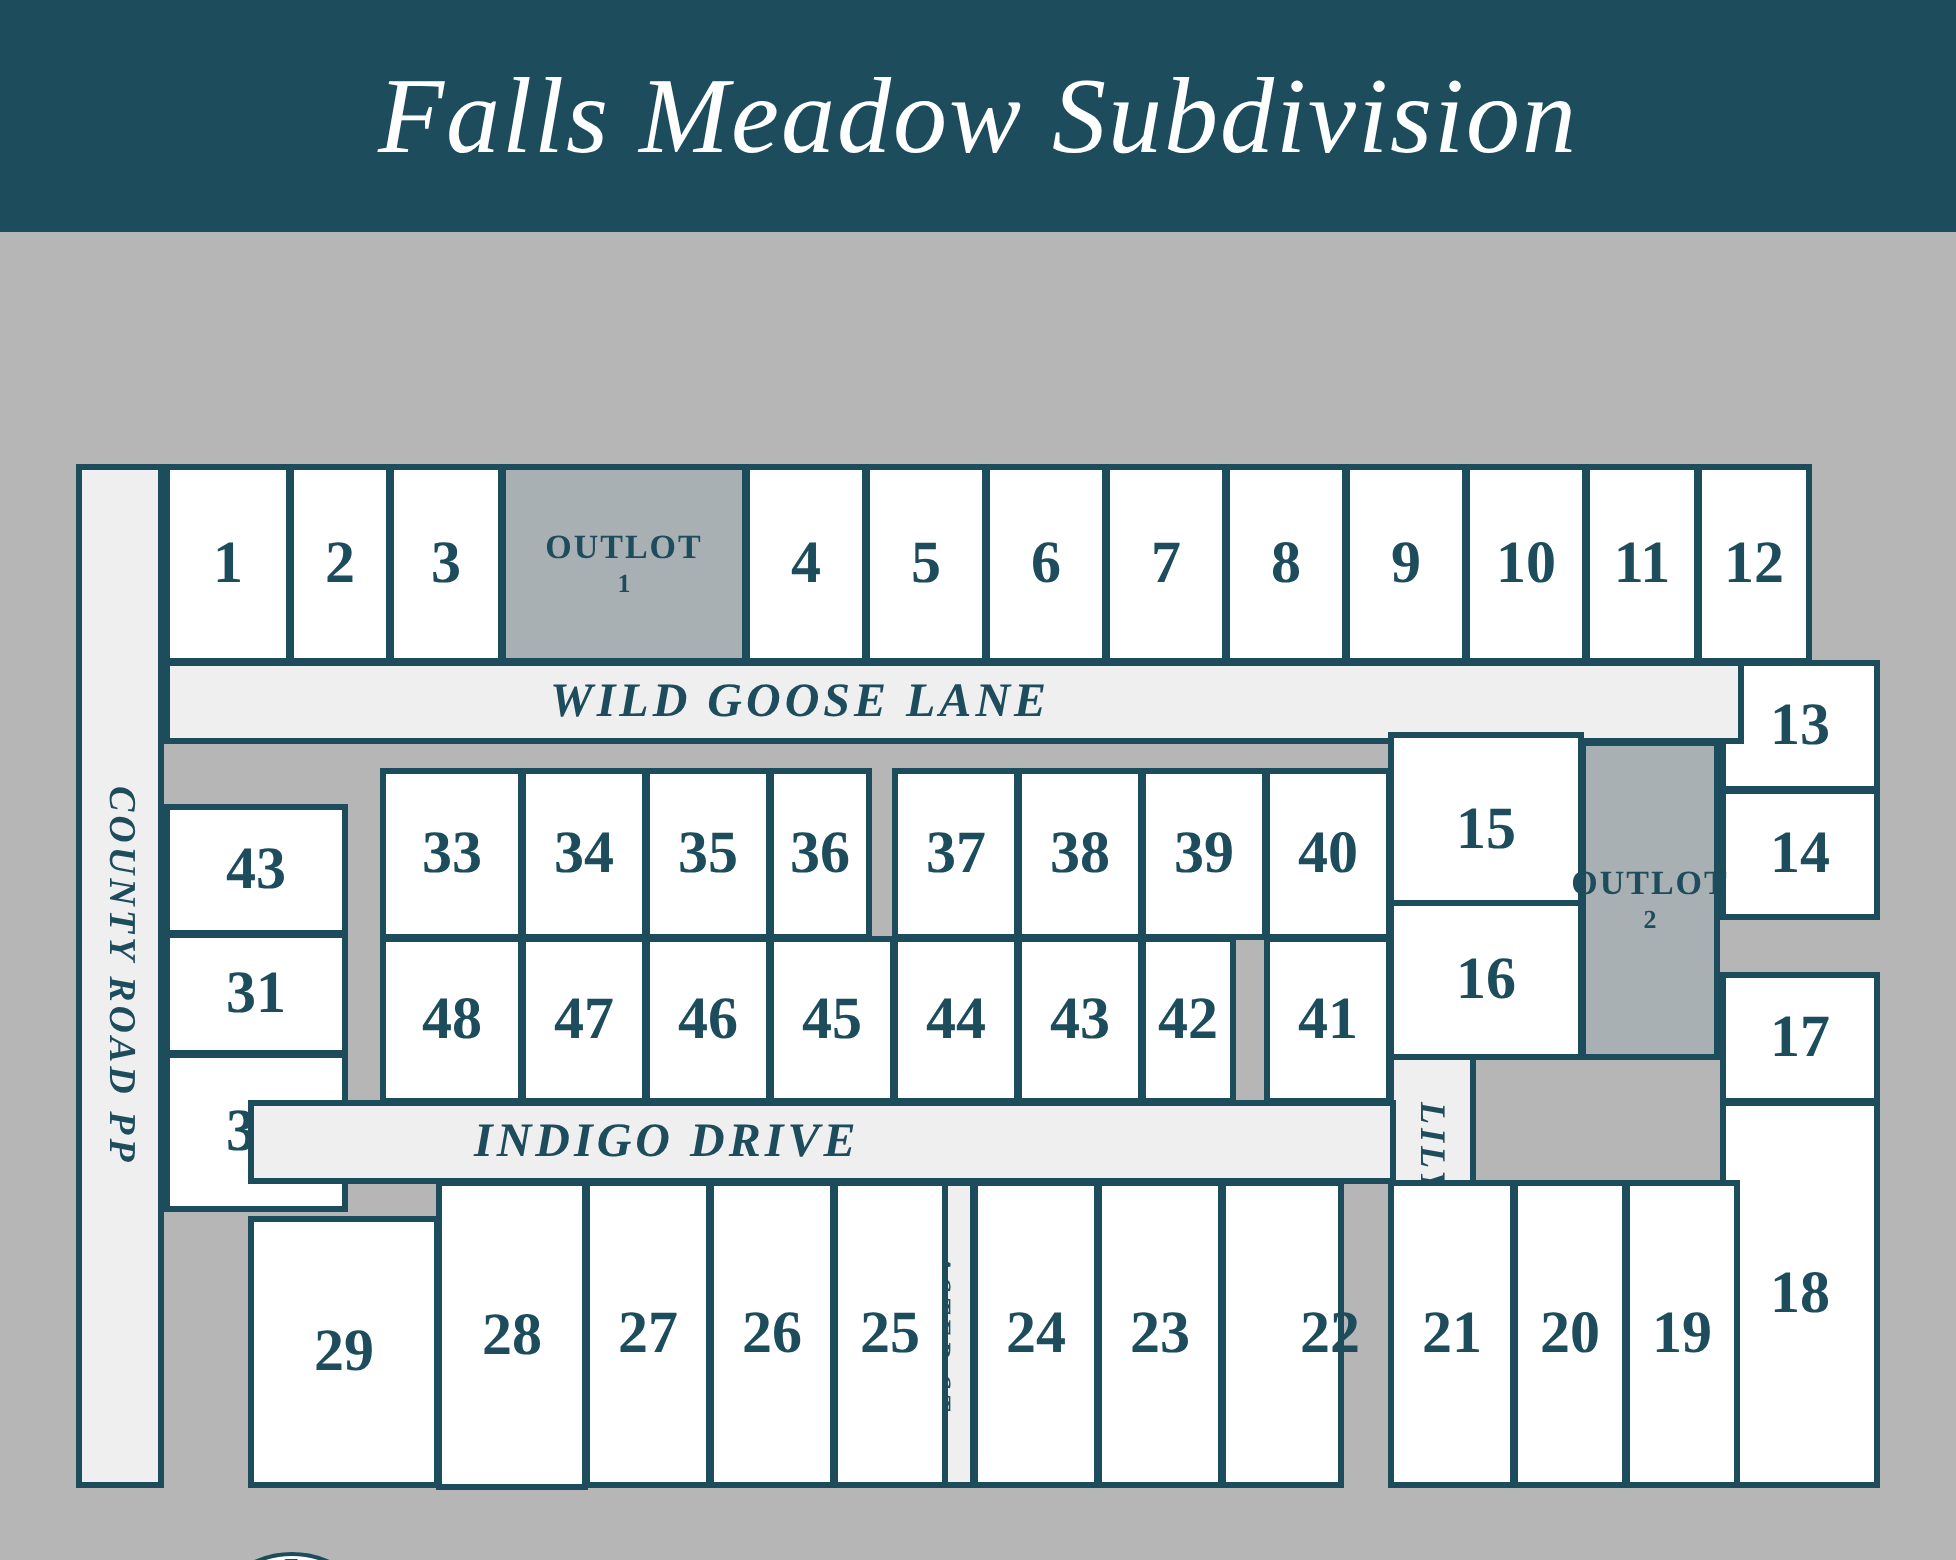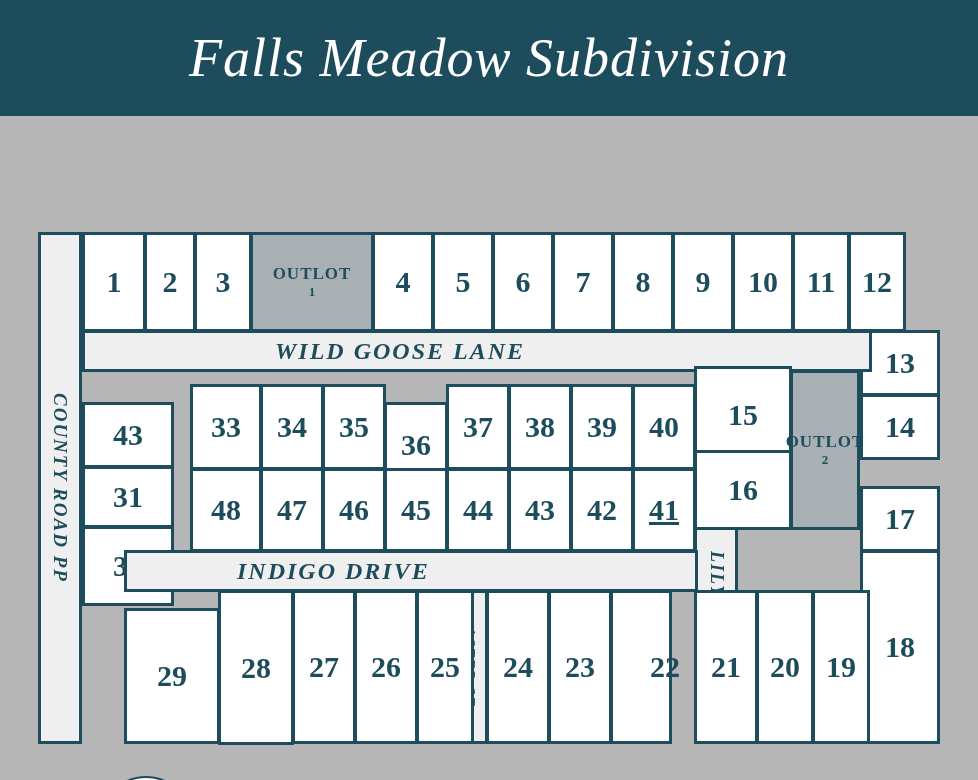--- a/index.html
+++ b/index.html
@@ -139,34 +139,34 @@
       <span style="font-size:24px; letter-spacing:2px;">WILD GOOSE LANE</span>
     </div>
 
     <div class="lot" style="left:44px; top:208px; width:92px; height:66px;">43</div>
     <div class="lot" style="left:44px; top:272px; width:92px; height:62px;">31</div>
     <div class="lot" style="left:44px; top:332px; width:92px; height:80px;">30</div>
 
     <div class="lot" style="left:152px; top:190px; width:72px; height:86px;">33</div>
     <div class="lot" style="left:222px; top:190px; width:64px; height:86px;">34</div>
     <div class="lot" style="left:284px; top:190px; width:64px; height:86px;">35</div>
-    <div class="lot" style="left:346px; top:208px; width:64px; height:86px;">36</div>
+    <div class="lot" style="left:346px; top:190px; width:52px; height:86px;">36</div>
     <div class="lot" style="left:408px; top:190px; width:64px; height:86px;">37</div>
     <div class="lot" style="left:470px; top:190px; width:64px; height:86px;">38</div>
     <div class="lot" style="left:532px; top:190px; width:64px; height:86px;">39</div>
     <div class="lot" style="left:594px; top:190px; width:64px; height:86px;">40</div>
 
     <div class="lot" style="left:152px; top:274px; width:72px; height:84px;">48</div>
     <div class="lot" style="left:222px; top:274px; width:64px; height:84px;">47</div>
     <div class="lot" style="left:284px; top:274px; width:64px; height:84px;">46</div>
     <div class="lot" style="left:346px; top:274px; width:64px; height:84px;">45</div>
     <div class="lot" style="left:408px; top:274px; width:64px; height:84px;">44</div>
     <div class="lot" style="left:470px; top:274px; width:64px; height:84px;">43</div>
-    <div class="lot" style="left:532px; top:274px; width:64px; height:84px;">42</div>
-    <div class="lot" style="left:594px; top:274px; width:64px; height:84px;text-decoration:underline;">41</div>
+    <div class="lot" style="left:532px; top:274px; width:48px; height:84px;">42</div>
+    <div class="lot" style="left:594px; top:274px; width:64px; height:84px;">41</div>
 
     <div class="road" style="left:656px; top:274px; width:44px; height:276px;">
       <span class="vertical-text" style="font-size:18px; letter-spacing:2px;">LILY LANE</span>
     </div>
 
     <div class="lot" style="left:656px; top:172px; width:98px; height:98px;">15</div>
     <div class="lot" style="left:656px; top:256px; width:98px; height:80px;">16</div>
 
     <div class="outlot" style="left:752px; top:176px; width:70px; height:160px;">
       <span class="ol-name">OUTLOT</span>

